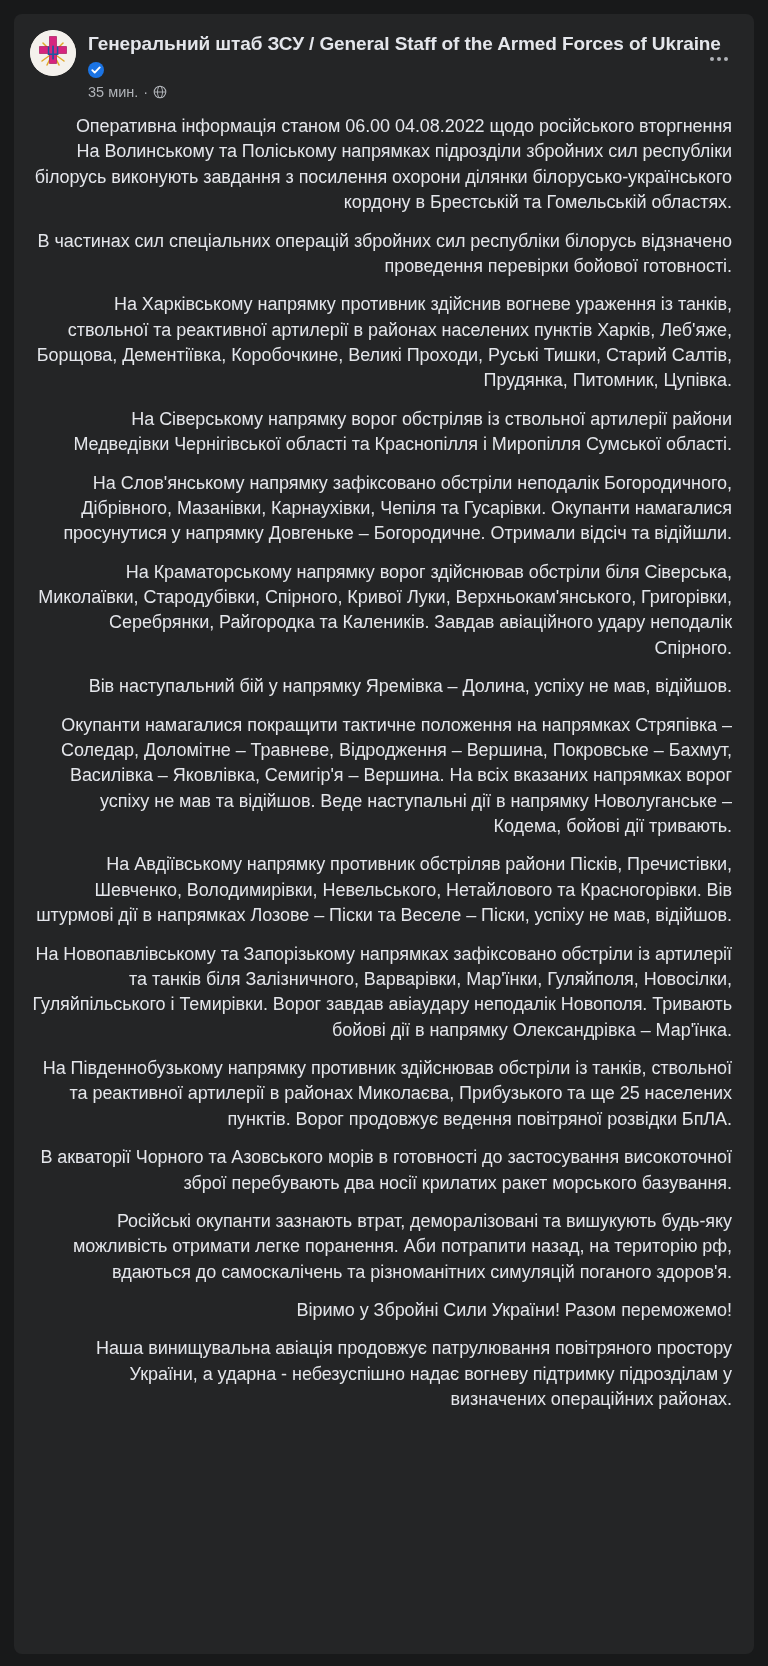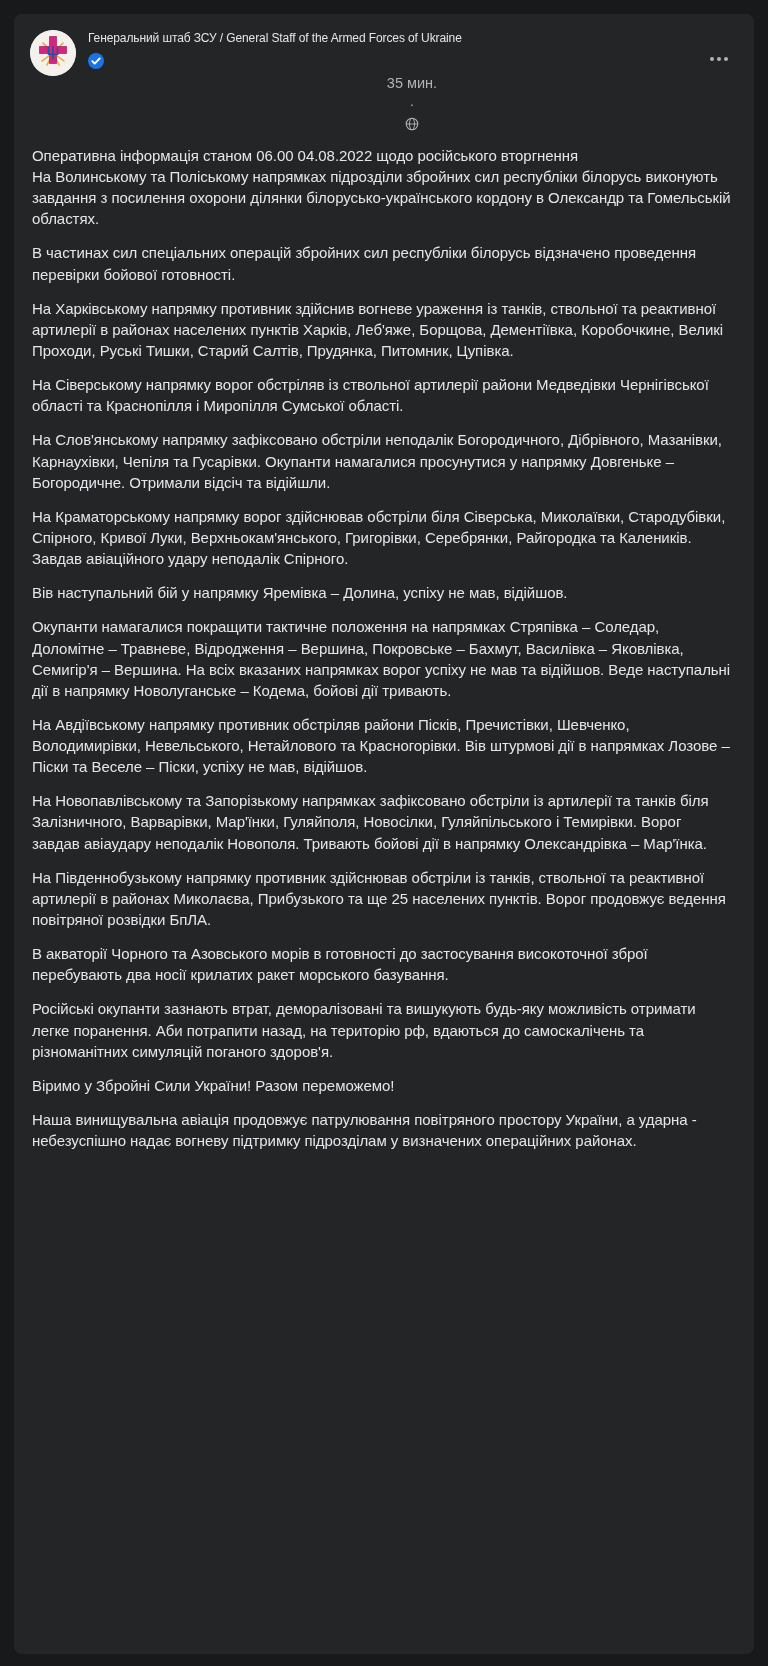--- a/index.html
+++ b/index.html
@@ -43,42 +43,41 @@
     background: #f2efe9;
     display: block;
   }
   .header-main {
     flex: 1 1 auto;
     min-width: 0;
     padding-top: 1px;
   }
   .page-name {
     color: #e4e6eb;
-    font-size: 12px;
-    font-weight: 400;
+    font-size: 19px;
+    font-weight: 700;
     line-height: 1.32;
     letter-spacing: -0.1px;
     margin: 0;
   }
   .badge-row {
     margin-top: 4px;
     height: 18px;
   }
   .verified-badge {
     display: inline-block;
     vertical-align: middle;
   }
   .meta-row {
     margin-top: 6px;
     display: flex;
     align-items: center;
     gap: 5px;
     color: #b0b3b8;
     font-size: 14.5px;
-    flex-direction: column;
   }
   .meta-sep { color: #b0b3b8; font-size: 14.5px; }
   .globe-icon { display: inline-block; vertical-align: middle; }
 
   .more-button {
     position: absolute;
     top: 28px;
     right: 18px;
     width: 34px;
     height: 34px;
@@ -96,25 +95,26 @@
     border-radius: 50%;
     background: #b0b3b8;
   }
 
   
   .post-body {
     padding: 14px 22px 0 18px;
   }
   .post-body p {
     color: #e4e6eb;
-    font-size: 15px;
+    font-size: 18px;
     line-height: 1.41;
     margin: 0 0 13px 0;
     letter-spacing: -0.05px;
     word-wrap: break-word;
+    text-align: right;
   }
   .post-body p.tight { margin-bottom: 0; }
   .post-link {
     color: #2d88ff;
     text-decoration: none;
   }
   .link-check {
     display: inline-block;
     vertical-align: -2px;
     margin-left: 3px;
@@ -179,21 +179,21 @@
     <span></span>
     <span></span>
     <span></span>
   </div>
 
   <div class="post-body">
 
     <p class="tight">Оперативна інформація станом 06.00 04.08.2022 щодо російського вторгнення</p>
 
 
-    <p>На Волинському та Поліському напрямках підрозділи збройних сил республіки білорусь виконують завдання з посилення охорони ділянки білорусько-українського кордону в Олександр та Гомельській областях.</p>
+    <p>На Волинському та Поліському напрямках підрозділи збройних сил республіки білорусь виконують завдання з посилення охорони ділянки білорусько-українського кордону в Брестській та Гомельській областях.</p>
     <p>В частинах сил спеціальних операцій збройних сил республіки білорусь відзначено проведення перевірки бойової готовності.</p>
     <p>На Харківському напрямку противник здійснив вогневе ураження із танків, ствольної та реактивної артилерії в районах населених пунктів Харків, Леб'яже, Борщова, Дементіївка, Коробочкине, Великі Проходи, Руські Тишки, Старий Салтів, Прудянка, Питомник, Цупівка.</p>
     <p>На Сіверському напрямку ворог обстріляв із ствольної артилерії райони Медведівки Чернігівської області та Краснопілля і Миропілля Сумської області.</p>
     <p>На Слов'янському напрямку зафіксовано обстріли неподалік Богородичного, Дібрівного, Мазанівки, Карнаухівки, Чепіля та Гусарівки. Окупанти намагалися просунутися у напрямку Довгеньке – Богородичне. Отримали відсіч та відійшли.</p>
     <p>На Краматорському напрямку ворог здійснював обстріли біля Сіверська, Миколаївки, Стародубівки, Спірного, Кривої Луки, Верхньокам'янського, Григорівки, Серебрянки, Райгородка та Калеників. Завдав авіаційного удару неподалік Спірного.</p>
     <p>Вів наступальний бій у напрямку Яремівка – Долина, успіху не мав, відійшов.</p>
     <p>Окупанти намагалися покращити тактичне положення на напрямках Стряпівка – Соледар, Доломітне – Травневе, Відродження – Вершина, Покровське – Бахмут, Василівка – Яковлівка, Семигір'я – Вершина. На всіх вказаних напрямках ворог успіху не мав та відійшов. Веде наступальні дії в напрямку Новолуганське – Кодема, бойові дії тривають.</p>
     <p>На Авдіївському напрямку противник обстріляв райони Пісків, Пречистівки, Шевченко, Володимирівки, Невельського, Нетайлового та Красногорівки. Вів штурмові дії в напрямках Лозове – Піски та Веселе – Піски, успіху не мав, відійшов.</p>
     <p>На Новопавлівському та Запорізькому напрямках зафіксовано обстріли із артилерії та танків біля Залізничного, Варварівки, Мар'їнки, Гуляйполя, Новосілки, Гуляйпільського і Темирівки. Ворог завдав авіаудару неподалік Новополя. Тривають бойові дії в напрямку Олександрівка – Мар'їнка.</p>
     <p>На Південнобузькому напрямку противник здійснював обстріли із танків, ствольної та реактивної артилерії в районах Миколаєва, Прибузького та ще  25 населених пунктів. Ворог продовжує ведення повітряної розвідки БпЛА.</p>

